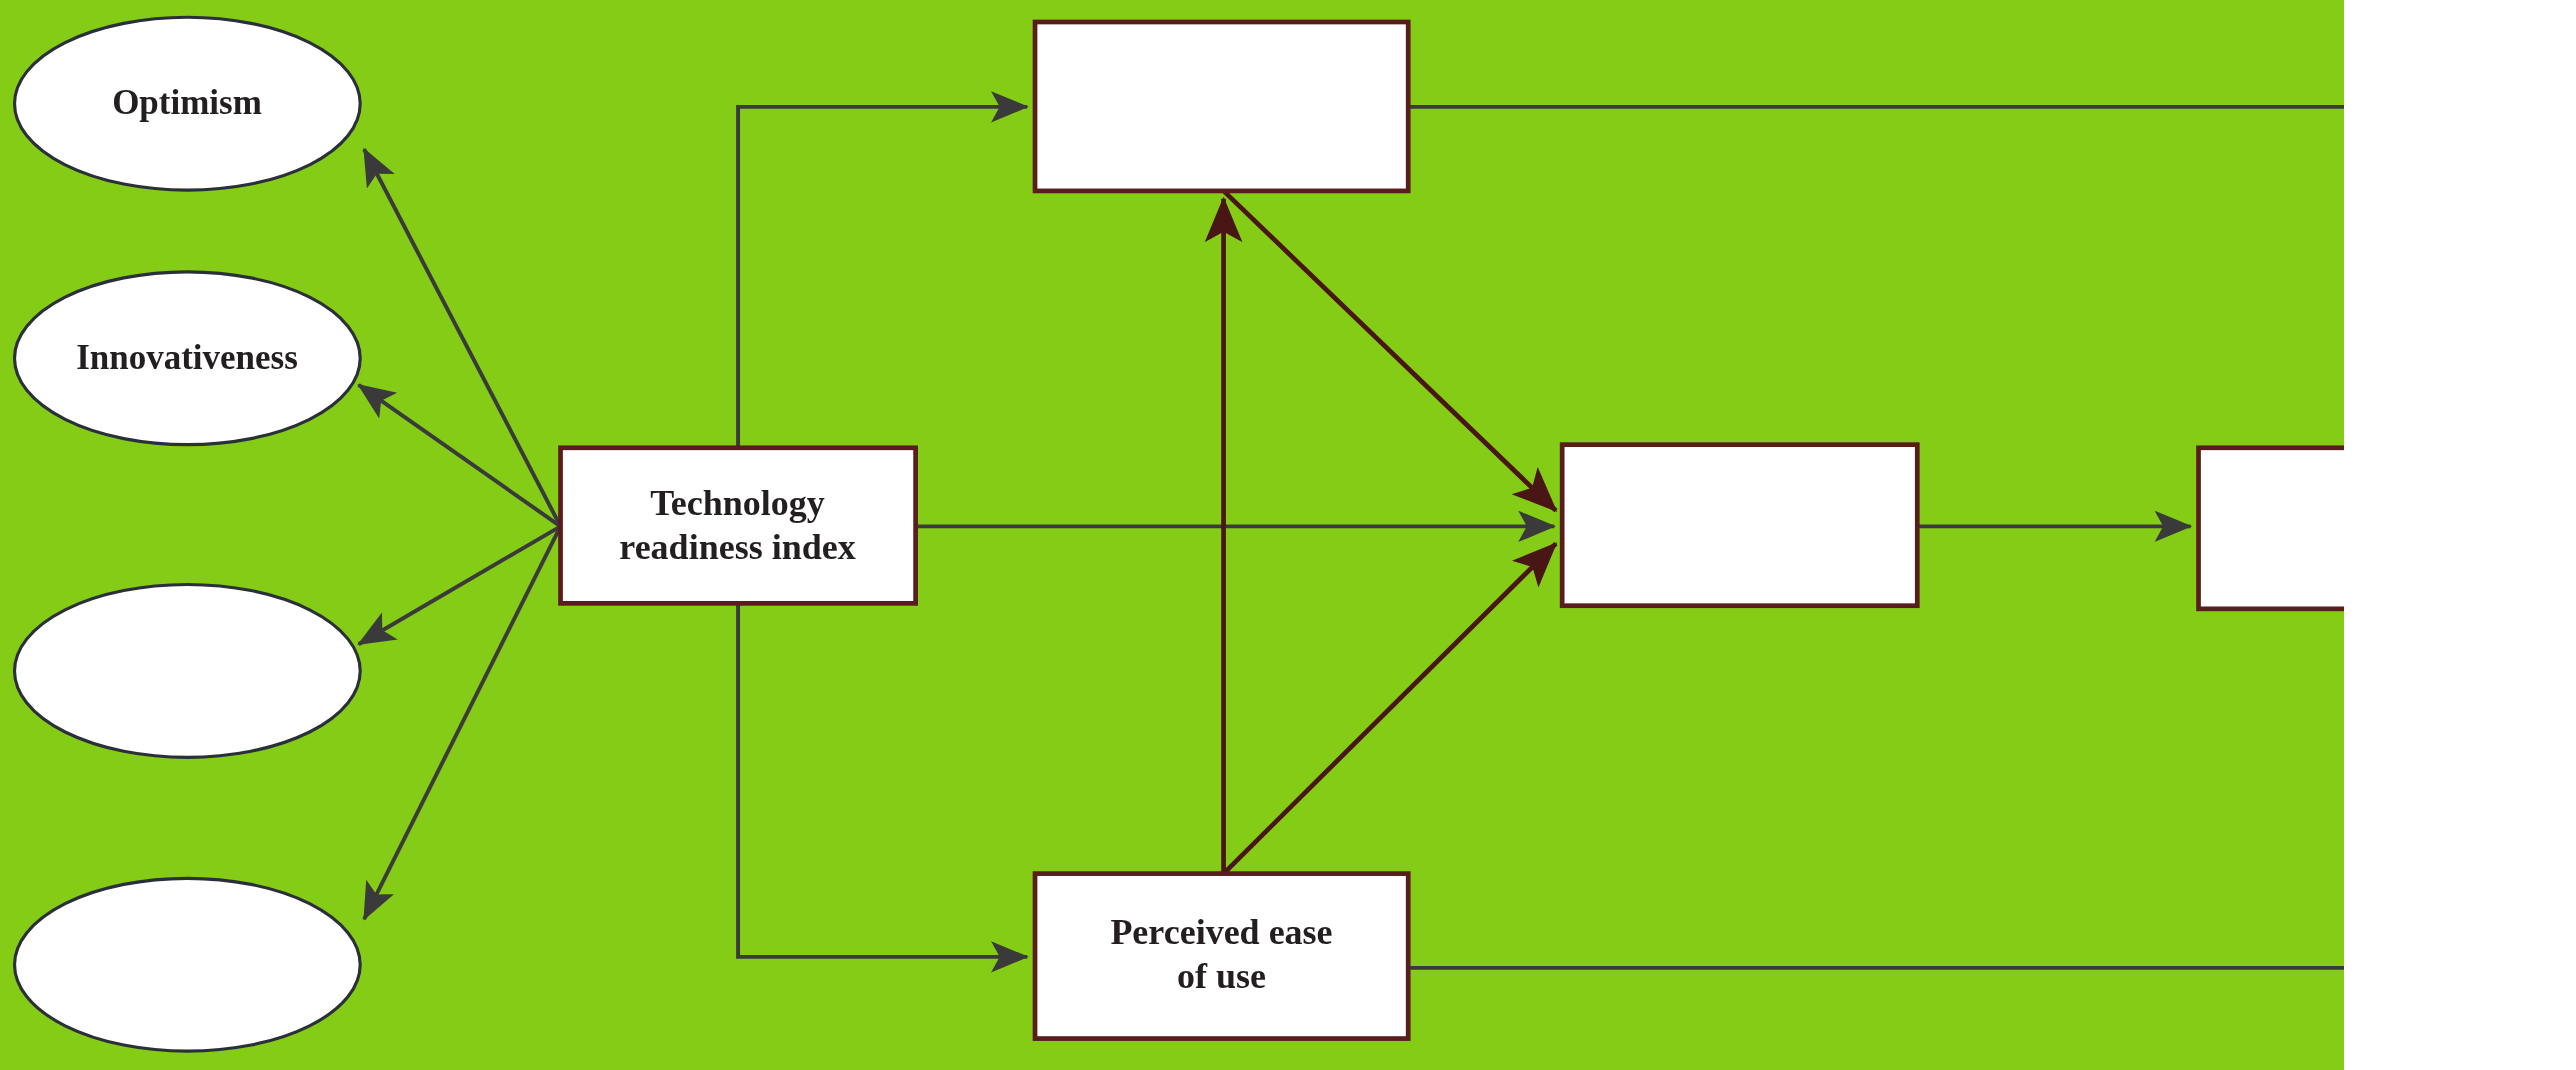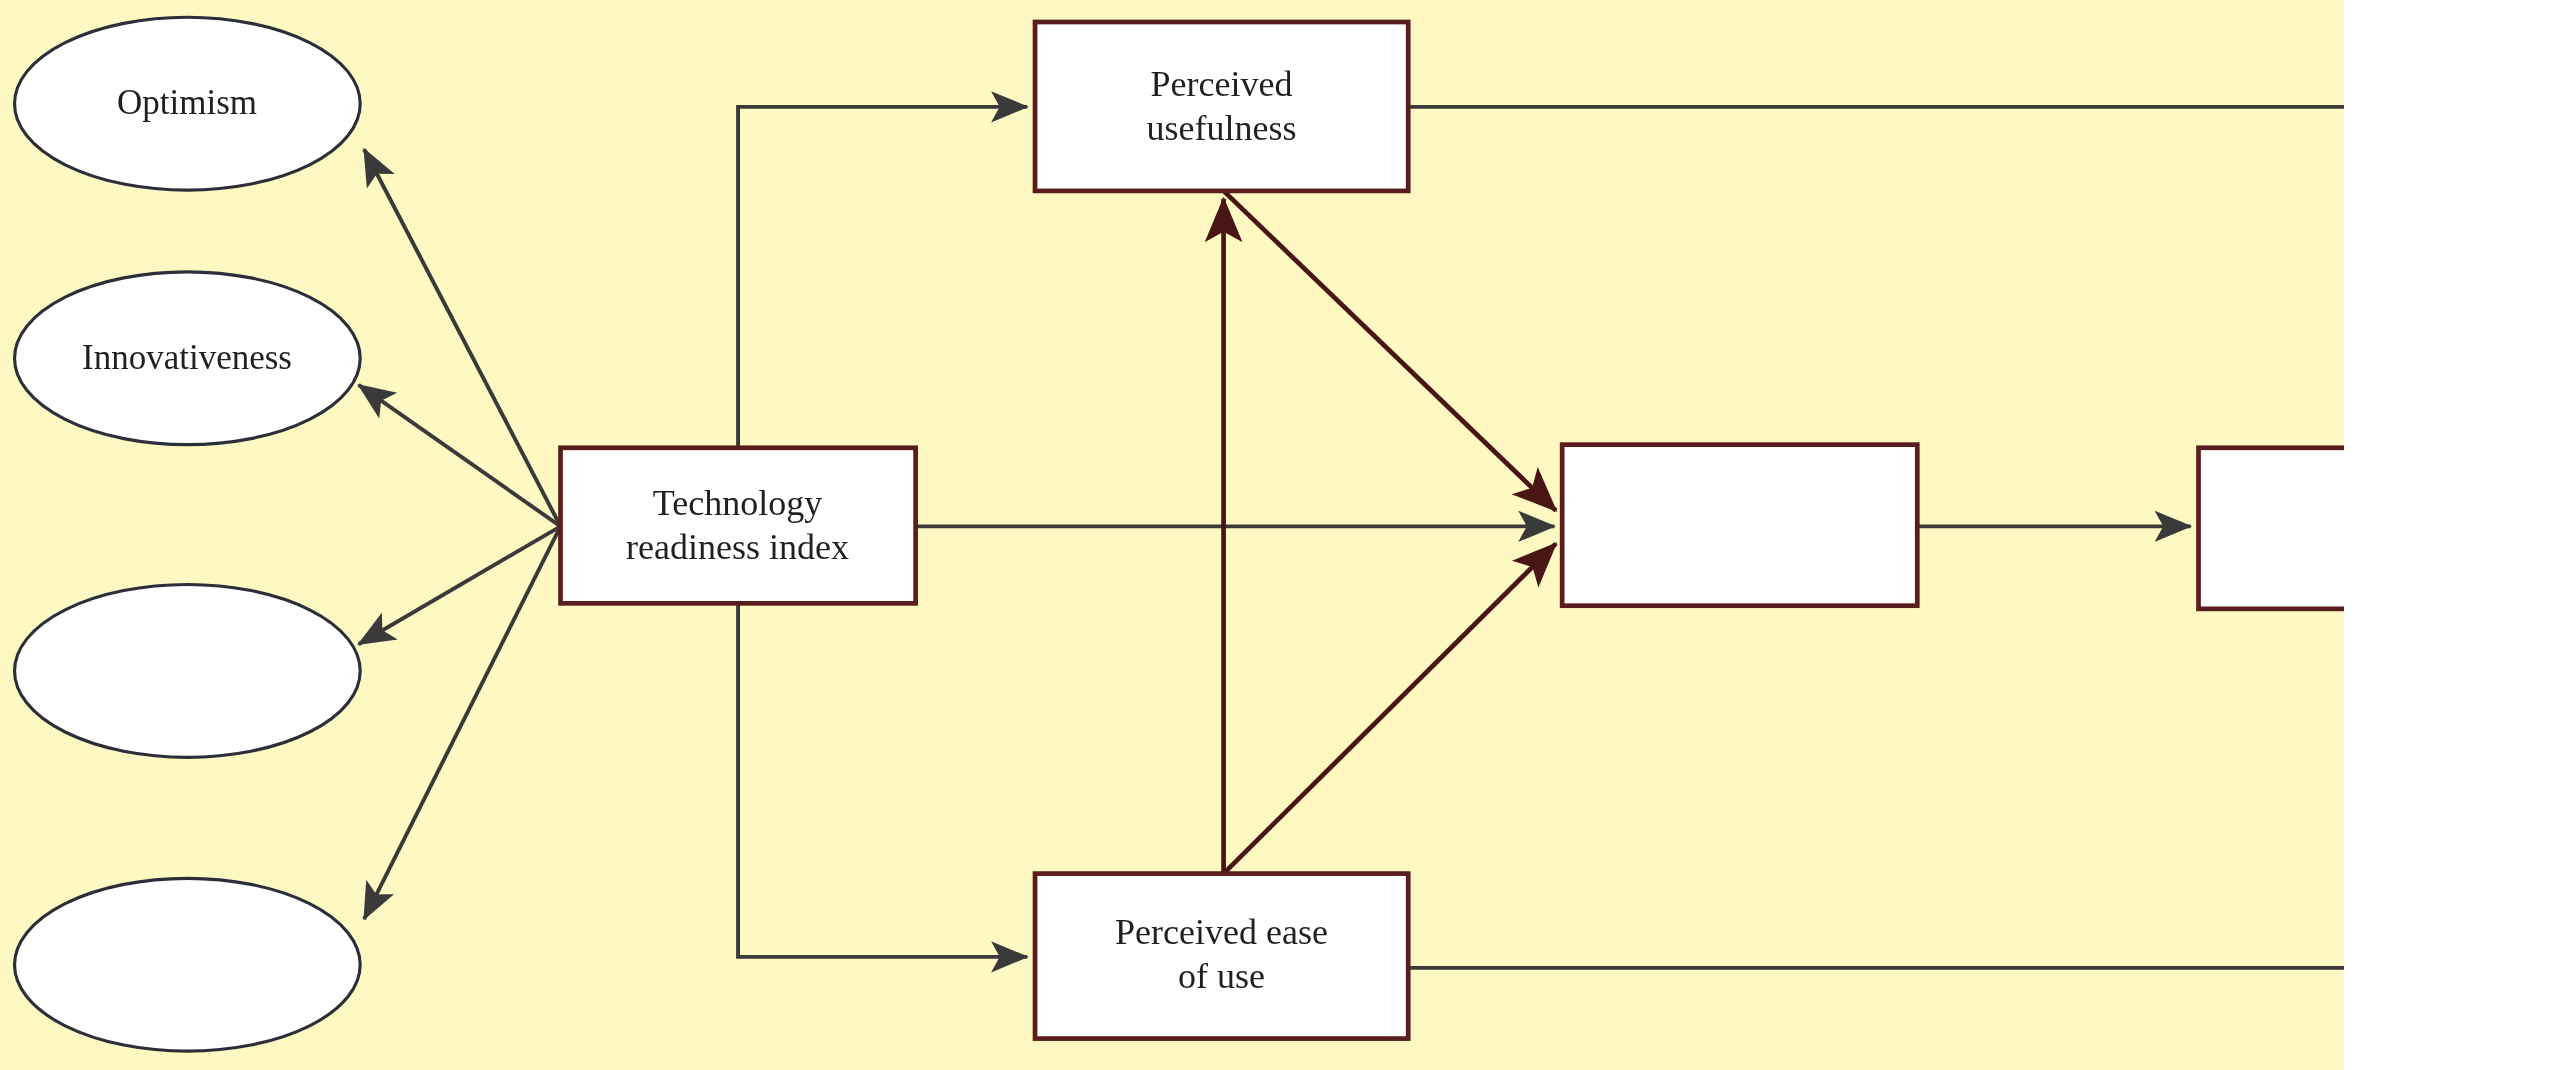--- a/index.html
+++ b/index.html
@@ -1,17 +1,17 @@
 <!DOCTYPE html>
 <html style="font-size:12.6px"><head>
 <meta charset="utf-8">
 <style>
   html,body{margin:0;padding:0;background:#ffffff;}
   body{font-family:"Liberation Serif","DejaVu Serif",serif;}
-  #stage{position:relative;width:2344px;height:1070px;background:#fef9c3;overflow:hidden;}
+  #stage{position:relative;width:2344px;height:1070px;background:#84cc16;overflow:hidden;font-weight:bold;}
   #canvas{position:absolute;left:0;top:0;width:2576px;height:1070px;}
   .nodeLabel{
     position:absolute;
     display:flex;align-items:center;justify-content:center;
     text-align:center;
     color:#231f20;
     font-family:"Liberation Serif","DejaVu Serif",serif;
     font-size:36px;
     line-height:1.22;
     pointer-events:none;
@@ -68,19 +68,17 @@
     <rect x="1317" y="1112" width="475" height="210" fill="#ffffff" stroke="#5a1d1d" stroke-width="6"></rect>
     <rect x="1988" y="566" width="452" height="205" fill="#ffffff" stroke="#5a1d1d" stroke-width="6"></rect>
     <rect x="2798" y="570" width="480" height="205" fill="#ffffff" stroke="#5a1d1d" stroke-width="6"></rect>
   </svg>
 
   <div class="nodeLabel ellipseLabel" style="left:14px;top:17.3px;width:346px;height:173px;">Optimism</div>
   <div class="nodeLabel ellipseLabel" style="left:14px;top:272px;width:346px;height:173px;">Innovativeness</div>
 
   <div class="nodeLabel boxLabel" style="left:560px;top:448px;width:355px;height:156px;">Technology
 readiness index</div>
-  <div class="nodeLabel boxLabel" style="left:1035px;top:22px;width:373px;height:169px;">Perceived
-usefulness</div>
   <div class="nodeLabel boxLabel" style="left:1035px;top:872px;width:373px;height:165px;">Perceived ease
 of use</div>
 
 </div>
 
 
 </body></html>

